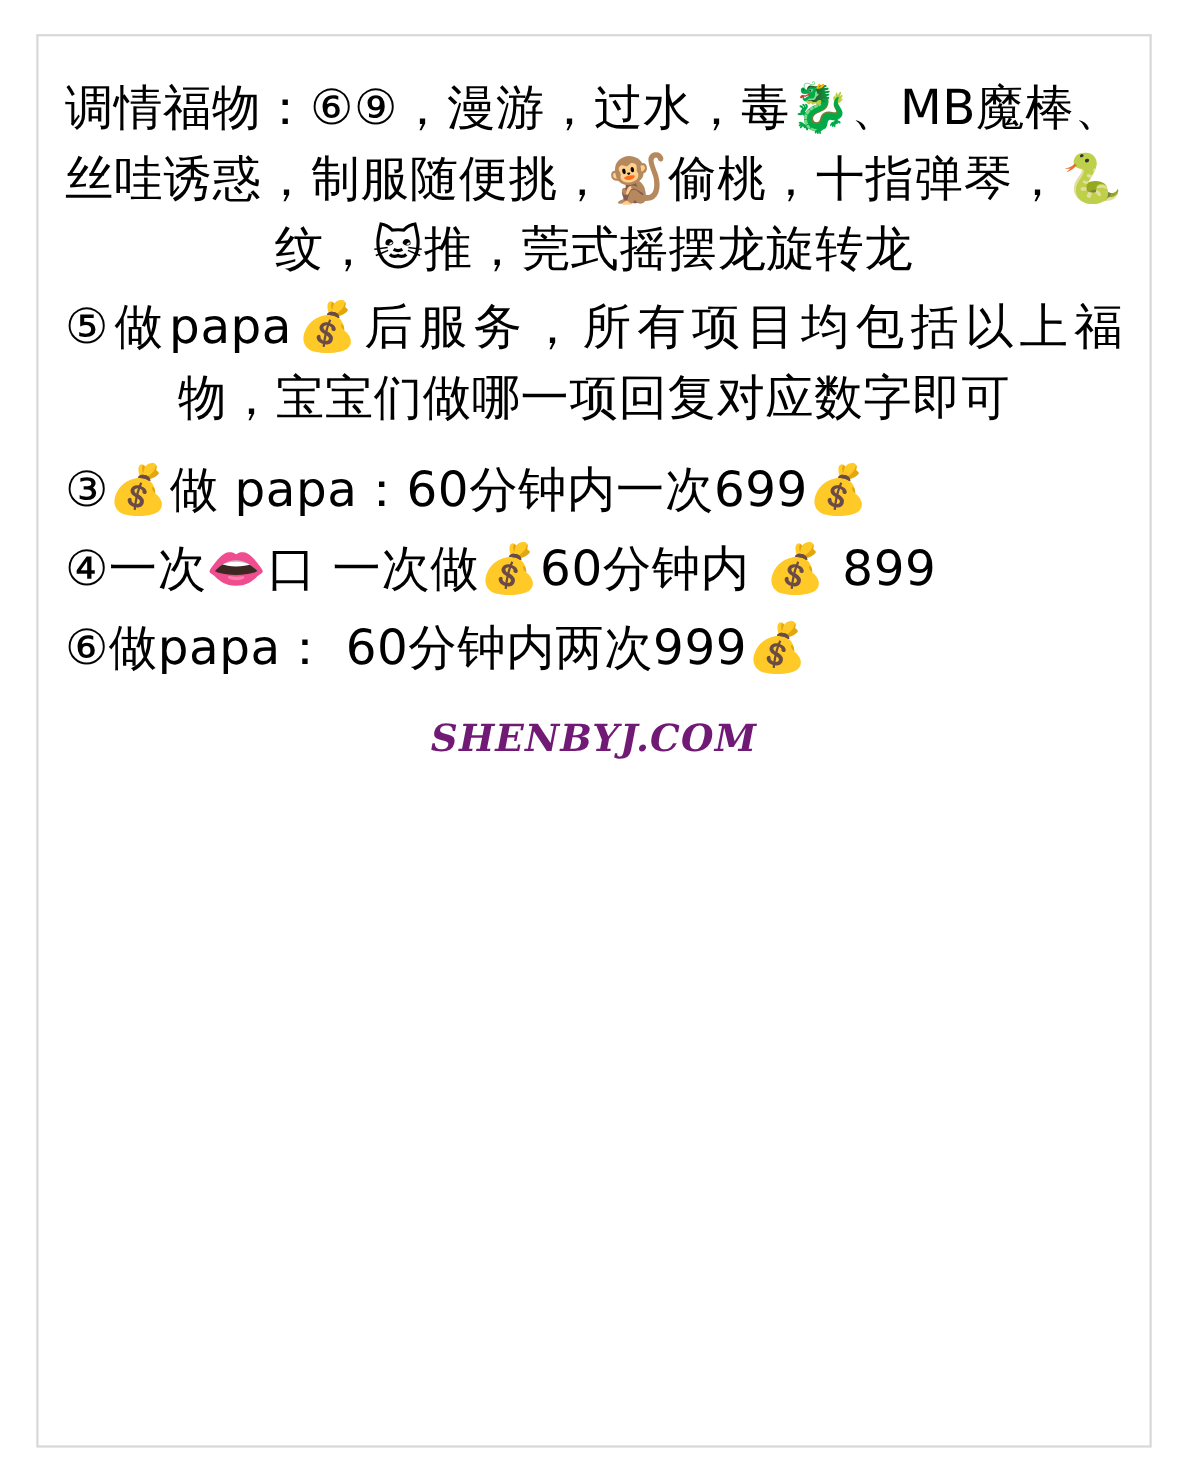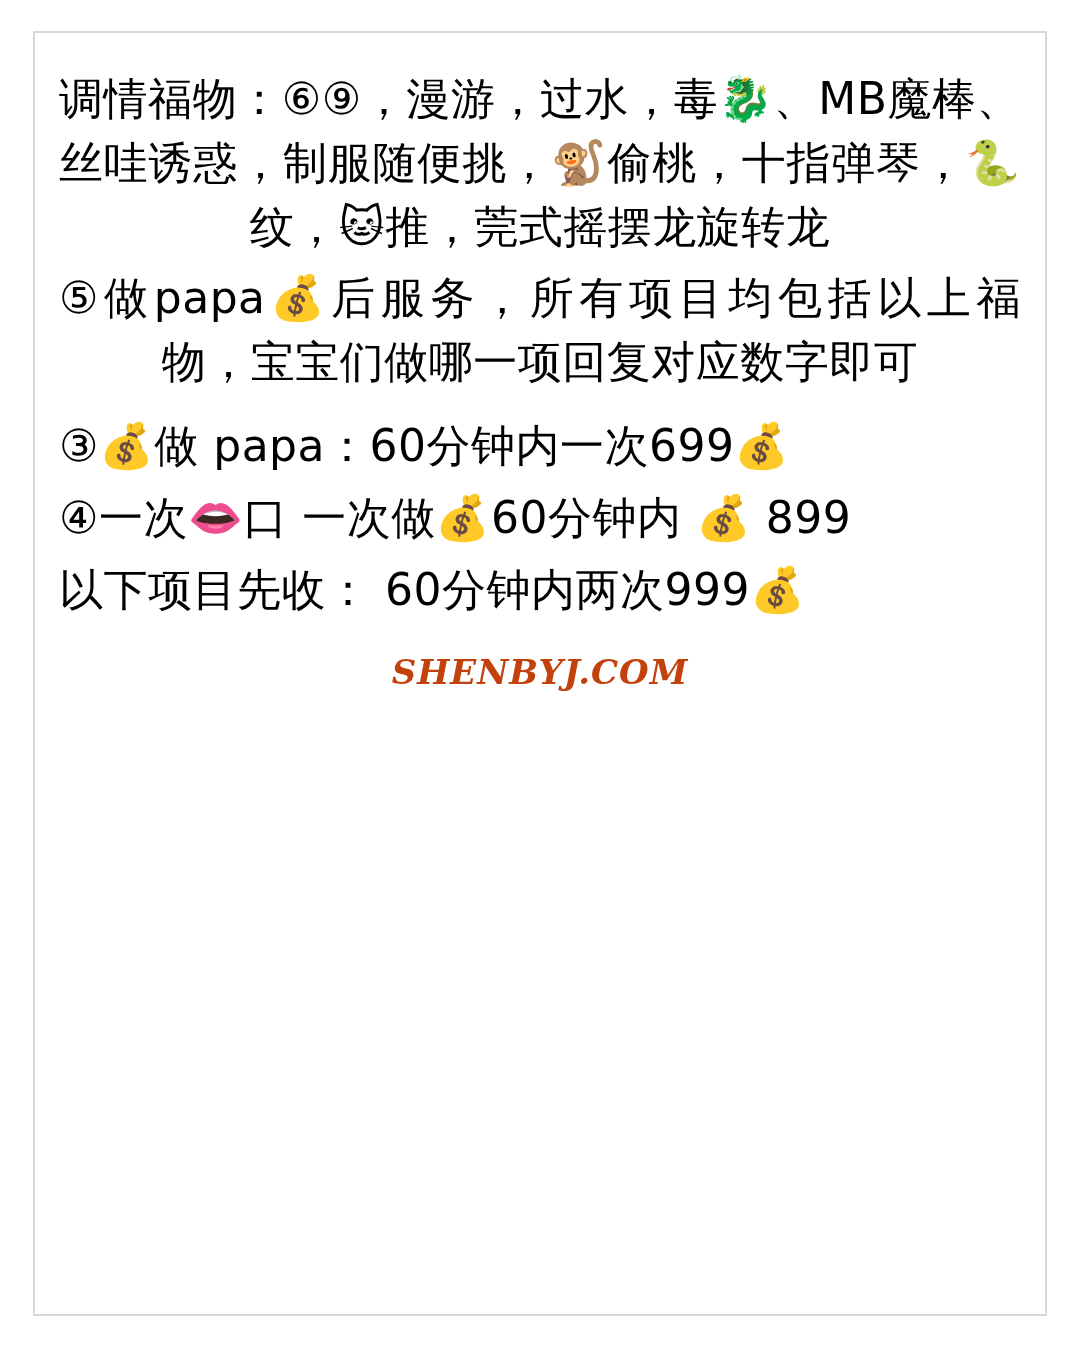--- a/index.html
+++ b/index.html
@@ -50,21 +50,21 @@
     text-align: justify;
     text-align-last: center;
     text-justify: inter-character;
   }
   .watermark {
     position: absolute;
     left: 0;
     right: 0;
     top: 652px;
     text-align: center;
-    color: #c2410c;
+    color: #701a75;
     font-family: "DejaVu Serif", "Liberation Serif", serif;
     font-size: 34px;
     font-style: italic;
     letter-spacing: 1px;
     font-weight: 700;
     pointer-events: none;
   }
   .spacer-sm { height: 6px; }
 </style>
 </head>
@@ -89,21 +89,21 @@
       <div class="spacer-sm"></div>
 
       <div class="line block">③💰做 papa：60分钟内一次699💰</div>
 
       <div class="spacer-sm"></div>
 
       <div class="line block">④一次👄口 一次做💰60分钟内 💰 899</div>
 
       <div class="spacer-sm"></div>
 
-      <div class="line block">以下项目先收： 60分钟内两次999💰</div>
+      <div class="line block">⑥做papa： 60分钟内两次999💰</div>
 
       <div class="spacer-sm"></div>
 
 
       <div class="spacer-sm"></div>
 
 
     </div>
   </div>
 

